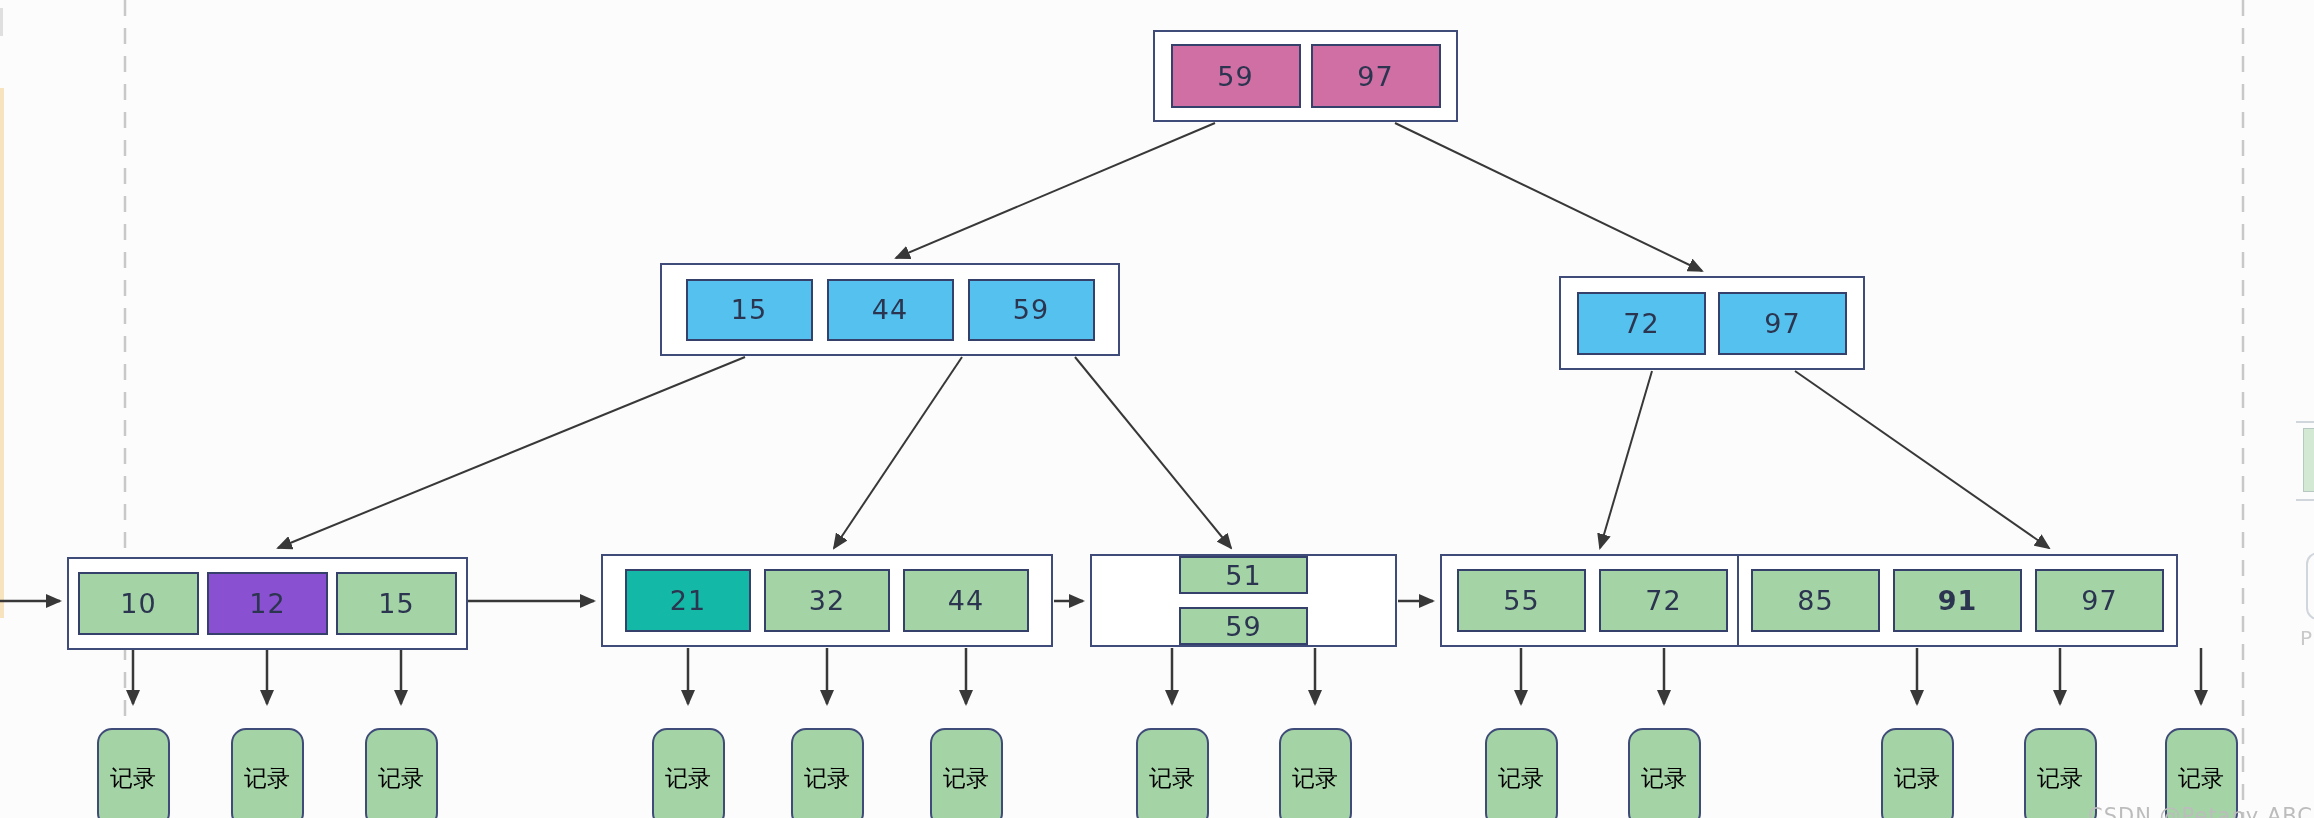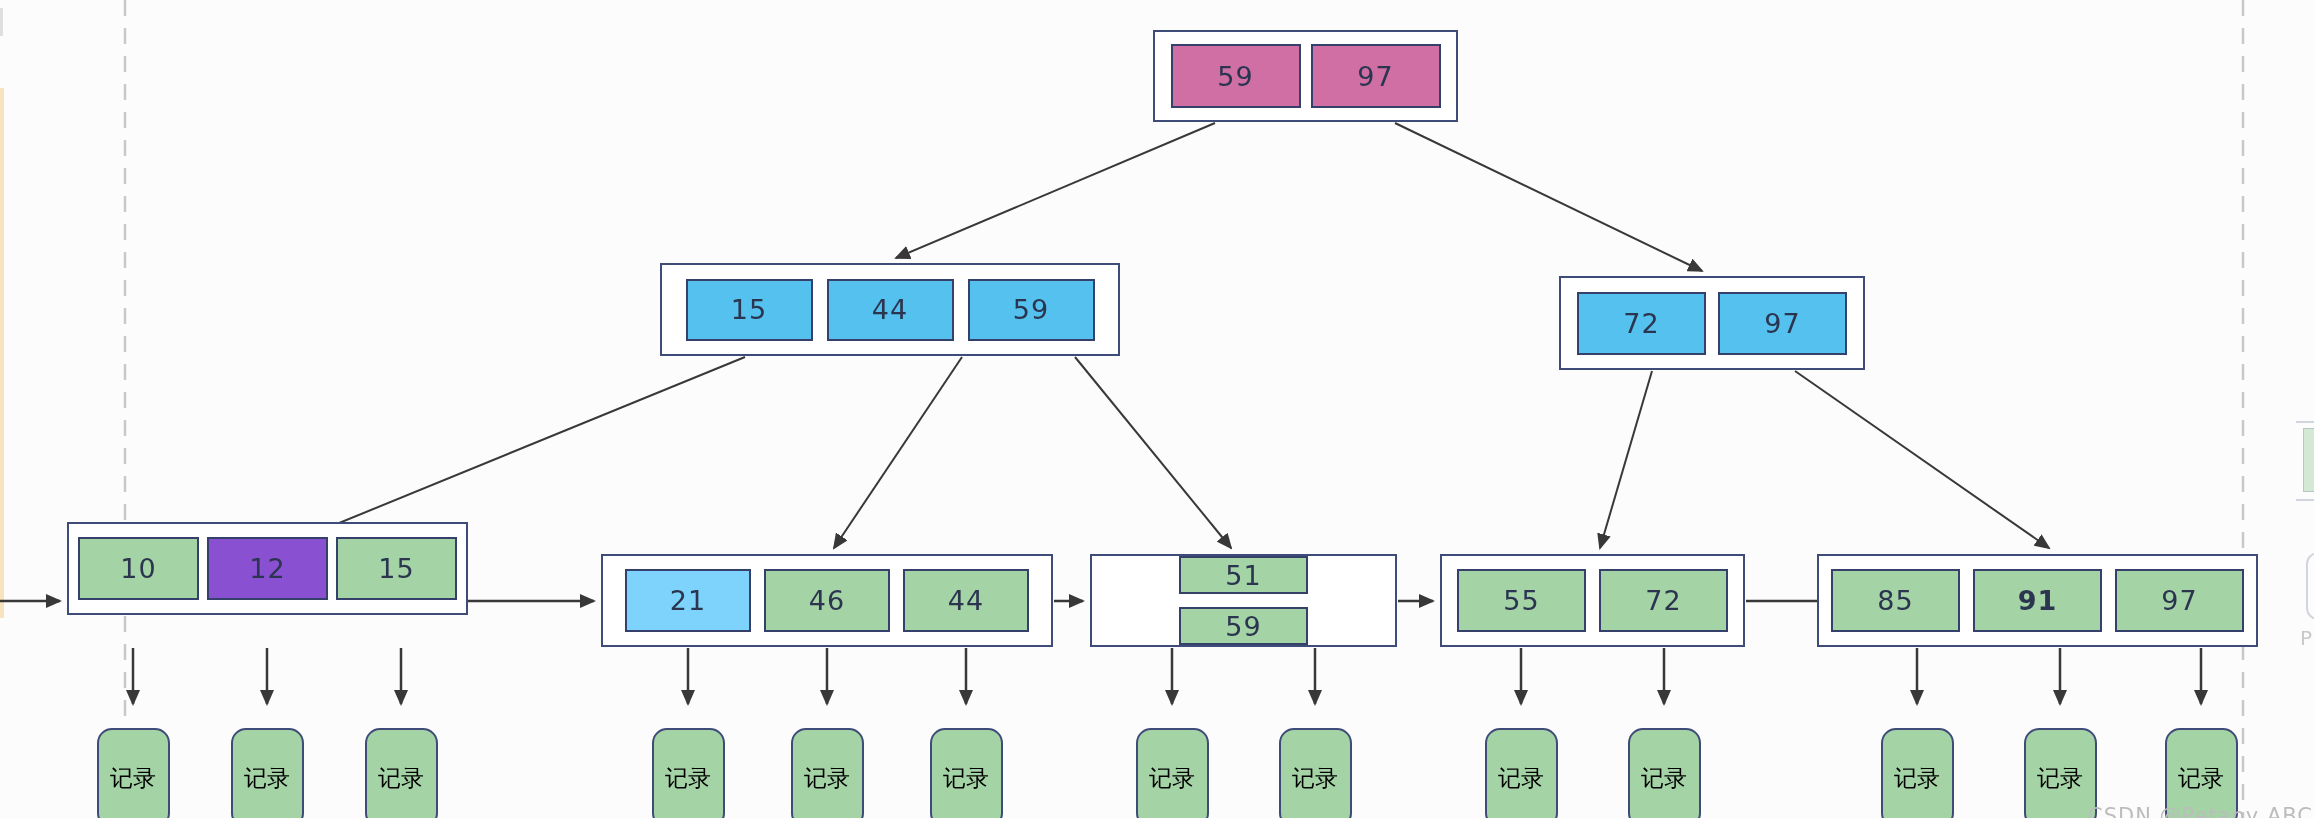--- a/index.html
+++ b/index.html
@@ -74,39 +74,39 @@
     </div>
     <div class="node" style="left: 660px; top: 263px; width: 460px; height: 93px; gap: 14px;">
       <div class="cell" style="width: 127px; height: 62px; background: rgb(85, 193, 238);">15</div>
       <div class="cell" style="width: 127px; height: 62px; background: rgb(85, 193, 238);">44</div>
       <div class="cell" style="width: 127px; height: 62px; background: rgb(85, 193, 238);">59</div>
     </div>
     <div class="node" style="left: 1559px; top: 276px; width: 306px; height: 94px; gap: 12px;">
       <div class="cell" style="width: 129px; height: 63px; background: rgb(85, 193, 238);">72</div>
       <div class="cell" style="width: 129px; height: 63px; background: rgb(85, 193, 238);">97</div>
     </div>
-    <div class="node" style="left: 67px; top: 522px; width: 401px; height: 93px; gap: 8px;">
+    <div class="node" style="left: 67px; top: 557px; width: 401px; height: 93px; gap: 8px;">
       <div class="cell" style="width: 121px; height: 63px; background: rgb(164, 211, 165);">10</div>
       <div class="cell" style="width: 121px; height: 63px; background: rgb(138, 80, 210);">12</div>
       <div class="cell" style="width: 121px; height: 63px; background: rgb(164, 211, 165);">15</div>
     </div>
     <div class="node" style="left: 601px; top: 554px; width: 452px; height: 93px; gap: 13px;">
-      <div class="cell" style="width: 126px; height: 63px; background: #7dd3fc;">21</div>
-      <div class="cell" style="width: 126px; height: 63px; background: rgb(164, 211, 165);">46</div>
+      <div class="cell" style="width: 126px; height: 63px; background: #14b8a6;">21</div>
+      <div class="cell" style="width: 126px; height: 63px; background: rgb(164, 211, 165);">32</div>
       <div class="cell" style="width: 126px; height: 63px; background: rgb(164, 211, 165);">44</div>
     </div>
     <div class="node" style="left: 1090px; top: 554px; width: 307px; height: 93px; gap: 13px; flex-direction: column;">
       <div class="cell" style="width: 129px; height: 63px; background: rgb(164, 211, 165);">51</div>
       <div class="cell" style="width: 129px; height: 63px; background: rgb(164, 211, 165);">59</div>
     </div>
     <div class="node" style="left: 1440px; top: 554px; width: 305px; height: 93px; gap: 13px;">
       <div class="cell" style="width: 129px; height: 63px; background: rgb(164, 211, 165);">55</div>
       <div class="cell" style="width: 129px; height: 63px; background: rgb(164, 211, 165);">72</div>
     </div>
-    <div class="node" style="left: 1817px; top: 554px; width: 441px; height: 93px; gap: 13px;">
+    <div class="node" style="left: 1737px; top: 554px; width: 441px; height: 93px; gap: 13px;">
       <div class="cell" style="width: 129px; height: 63px; background: rgb(164, 211, 165);">85</div>
       <div class="cell" style="width: 129px; height: 63px; background: rgb(164, 211, 165); font-weight: bold;">91</div>
       <div class="cell" style="width: 129px; height: 63px; background: rgb(164, 211, 165);">97</div>
     </div>
     <div class="record" style="left: 96.5px; top: 710px; width: 73px; height: 100px; background: rgb(164, 211, 165);">记录</div>
     <div class="record" style="left: 230.5px; top: 710px; width: 73px; height: 100px; background: rgb(164, 211, 165);">记录</div>
     <div class="record" style="left: 364.5px; top: 710px; width: 73px; height: 100px; background: rgb(164, 211, 165);">记录</div>
     <div class="record" style="left: 651.5px; top: 710px; width: 73px; height: 100px; background: rgb(164, 211, 165);">记录</div>
     <div class="record" style="left: 790.5px; top: 710px; width: 73px; height: 100px; background: rgb(164, 211, 165);">记录</div>
     <div class="record" style="left: 929.5px; top: 710px; width: 73px; height: 100px; background: rgb(164, 211, 165);">记录</div>

